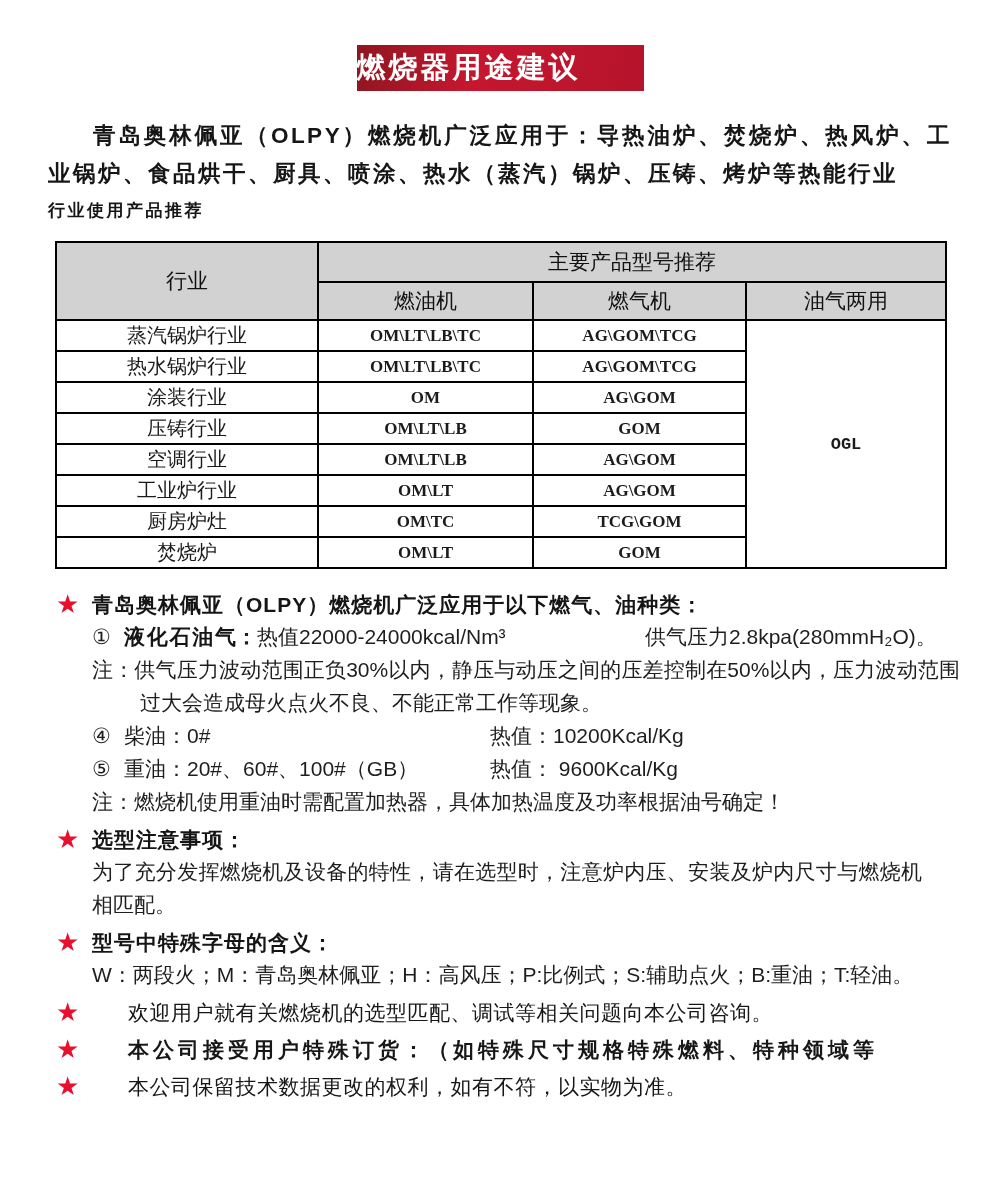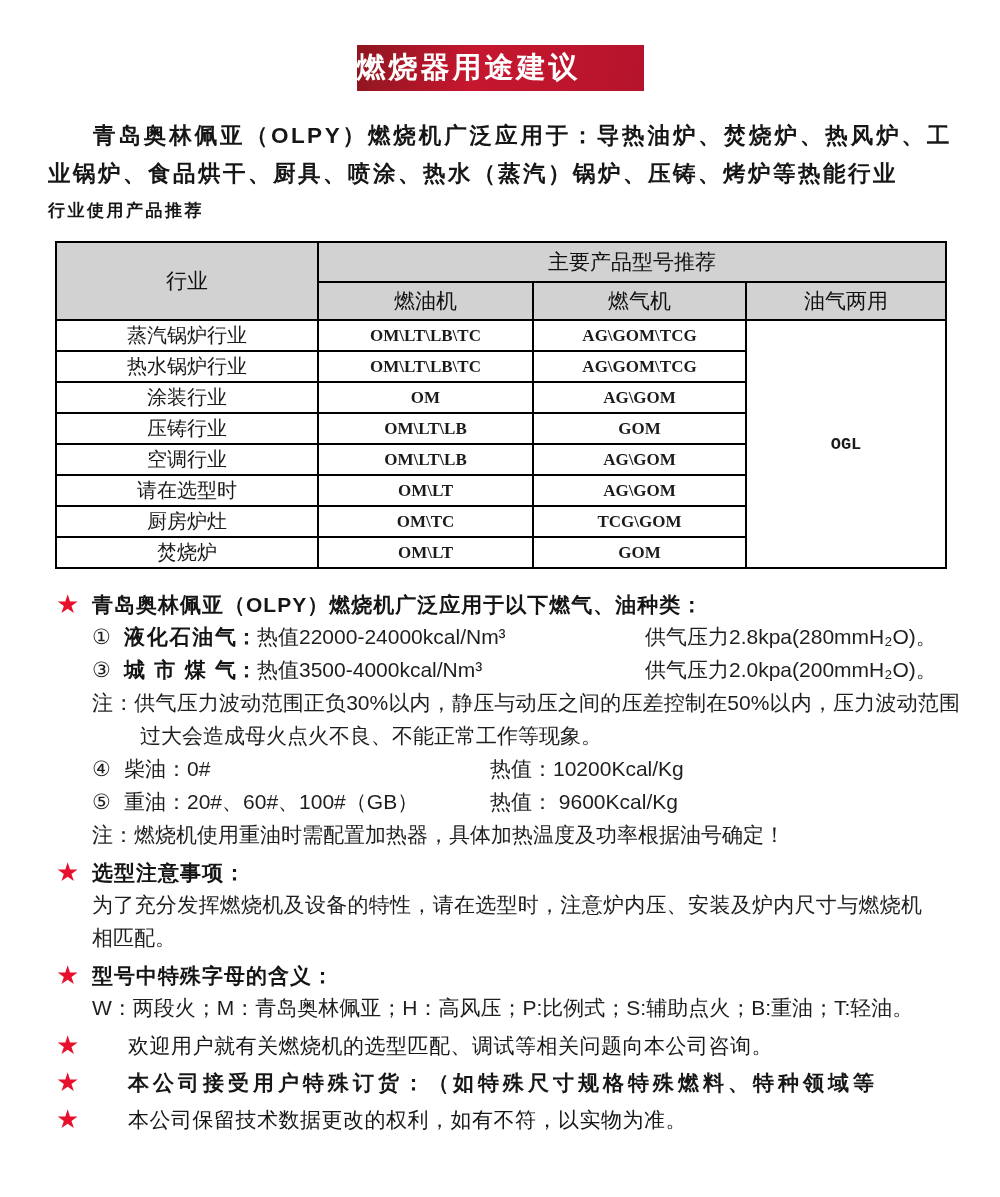--- a/index.html
+++ b/index.html
@@ -137,21 +137,21 @@
       <td class="industry-cell">压铸行业</td>
       <td class="model-cell">OM\LT\LB</td>
       <td class="model-cell">GOM</td>
     </tr>
     <tr>
       <td class="industry-cell">空调行业</td>
       <td class="model-cell">OM\LT\LB</td>
       <td class="model-cell">AG\GOM</td>
     </tr>
     <tr>
-      <td class="industry-cell">请在选型时</td>
+      <td class="industry-cell">工业炉行业</td>
       <td class="model-cell">OM\LT</td>
       <td class="model-cell">AG\GOM</td>
     </tr>
     <tr>
       <td class="industry-cell">厨房炉灶</td>
       <td class="model-cell">OM\TC</td>
       <td class="model-cell">TCG\GOM</td>
     </tr>
     <tr>
       <td class="industry-cell">焚烧炉</td>
@@ -164,23 +164,20 @@
 <div class="sections">
 
   <div class="star-row">
     <span class="star">★</span>
     <span class="sec-heading">青岛奥林佩亚（OLPY）燃烧机广泛应用于以下燃气、油种类：</span>
   </div>
 
   <div class="sub-line gas-line">
     <span class="gnum">①</span><span class="gname">液化石油气</span><span class="gcolon">：</span><span class="gcal">热值22000-24000kcal/Nm³</span><span>供气压力2.8kpa(280mmH₂O)。</span>
   </div>
-  <div class="sub-line gas-line">
-    <span class="gnum">③</span><span class="gname">城市煤气</span><span class="gcolon">：</span><span class="gcal">热值3500-4000kcal/Nm³</span><span>供气压力2.0kpa(200mmH₂O)。</span>
-  </div>
 
   <div class="note">注：供气压力波动范围正负30%以内，静压与动压之间的压差控制在50%以内，压力波动范围过大会造成母火点火不良、不能正常工作等现象。</div>
 
   <div class="sub-line oil-line">
     <span class="gnum">④</span><span class="olabel">柴油：0#</span><span>热值：10200Kcal/Kg</span>
   </div>
   <div class="sub-line oil-line">
     <span class="gnum">⑤</span><span class="olabel">重油：20#、60#、100#（GB）</span><span>热值： 9600Kcal/Kg</span>
   </div>
 

